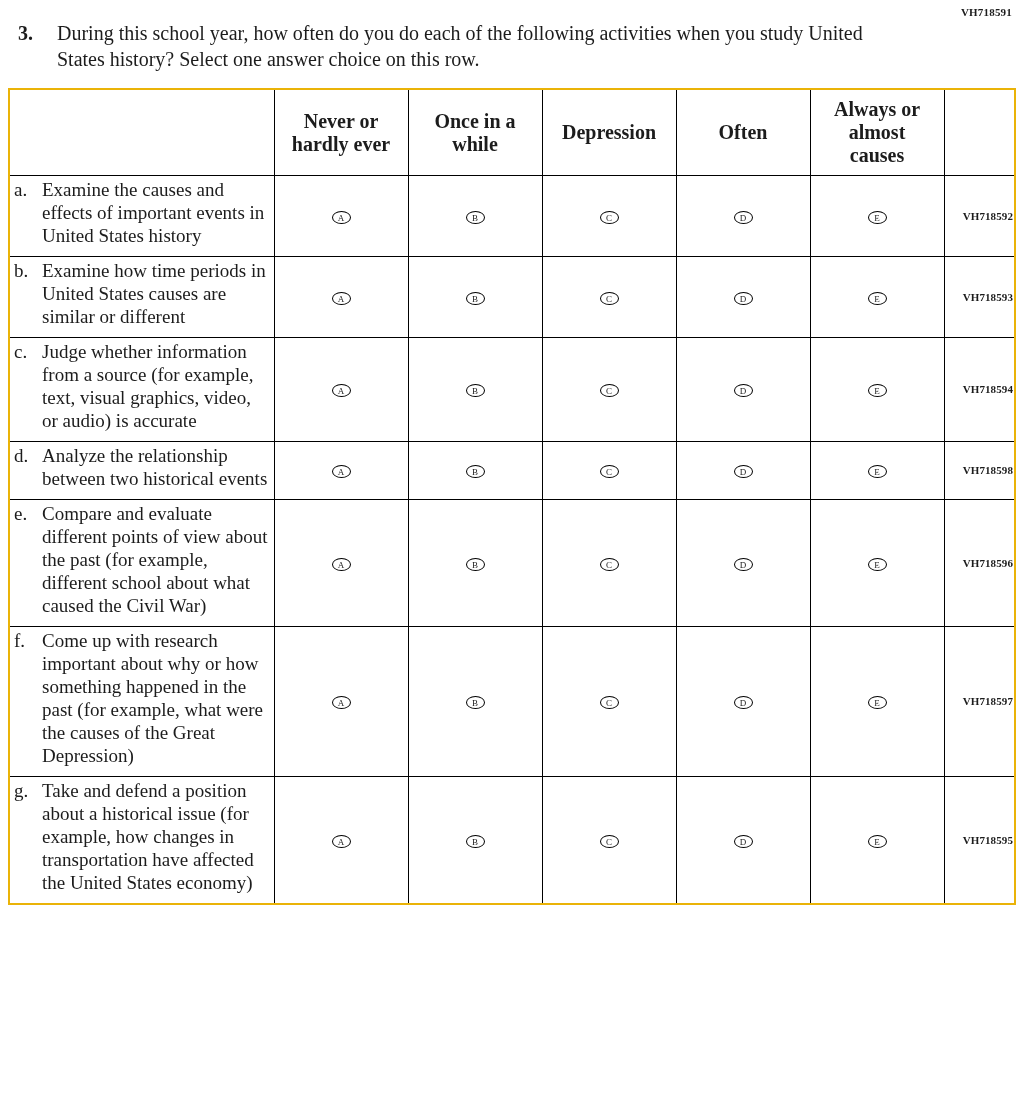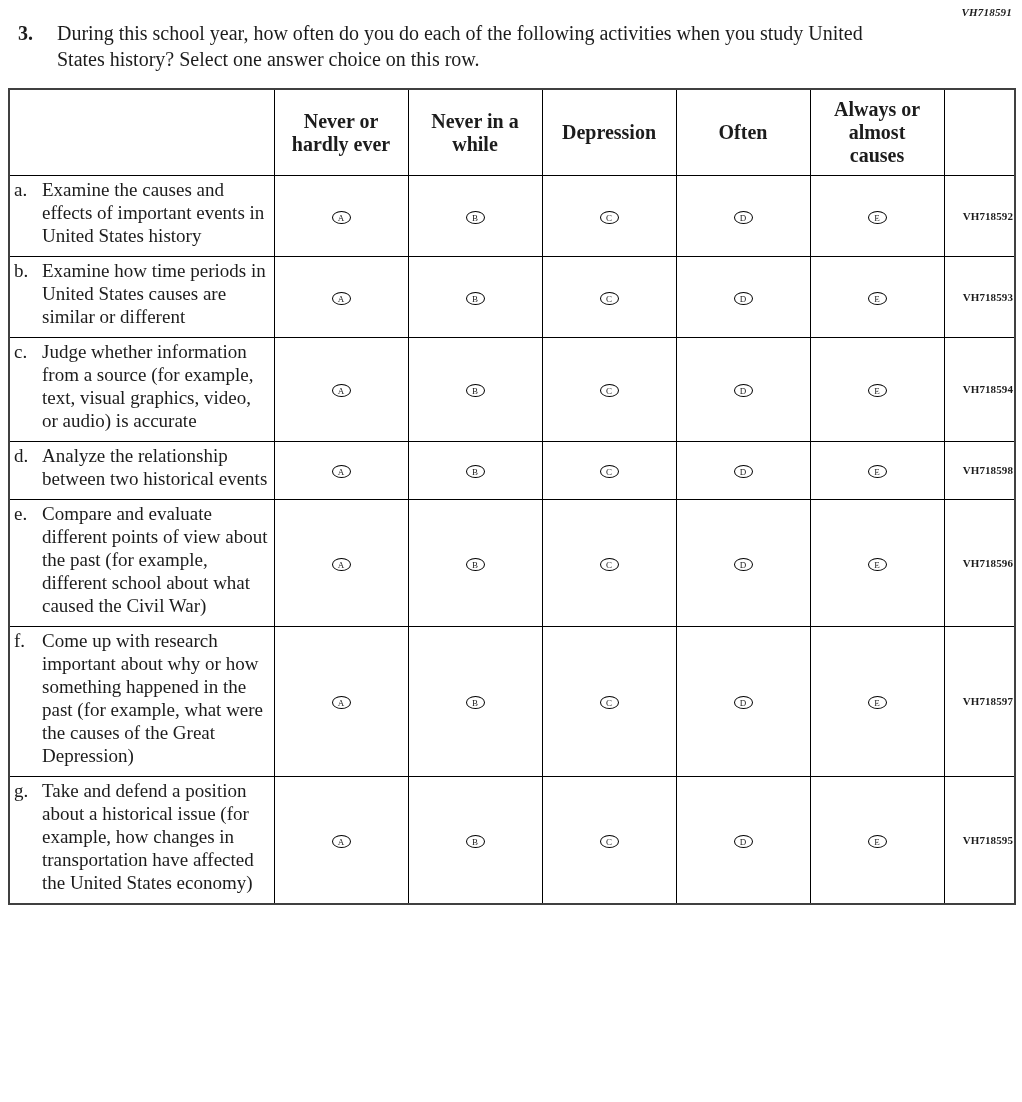--- a/index.html
+++ b/index.html
@@ -10,40 +10,39 @@
     color: #1c1c1c;
   }
   .page { padding: 4px 8px 8px 8px; }
 
   .top-code {
     text-align: right;
     font-size: 11px;
     letter-spacing: 0.2px;
     padding: 2px 2px 0 0;
     font-weight: bold;
-    font-style: italic;
   }
 
   .question {
     display: flex;
     align-items: flex-start;
     gap: 24px;
     margin: 2px 0 16px 10px;
     font-size: 20px;
     line-height: 1.3;
   }
   .q-num { font-weight: bold; }
   .q-text { max-width: 820px; }
   .q-text b { font-weight: normal; }
 
   table.survey {
     border-collapse: collapse;
     width: 1006px;
     table-layout: fixed;
-    border: 2px solid #404040;
+    border: 2px solid #eab308;
   }
   table.survey th, table.survey td {
     border: 1px solid #000;
   }
   thead th {
     border-bottom: 4px double #000;
     font-size: 20px;
     font-weight: bold;
     text-align: center;
     vertical-align: middle;
@@ -109,21 +108,21 @@
       <col style="width:134px">
       <col style="width:134px">
       <col style="width:134px">
       <col style="width:134px">
       <col style="width:71px">
     </colgroup>
     <thead>
       <tr>
         <th></th>
         <th><span class="hd">Never or hardly ever</span></th>
-        <th><span class="hd">Never in a while</span></th>
+        <th><span class="hd">Once in a while</span></th>
         <th><span class="hd">Depression</span></th>
         <th><span class="hd">Often</span></th>
         <th><span class="hd hd-narrow">Always or almost causes</span></th>
         <th></th>
       </tr>
     </thead>
     <tbody>
         <tr>
           <td class="item-cell">
             <div class="item-wrap">

